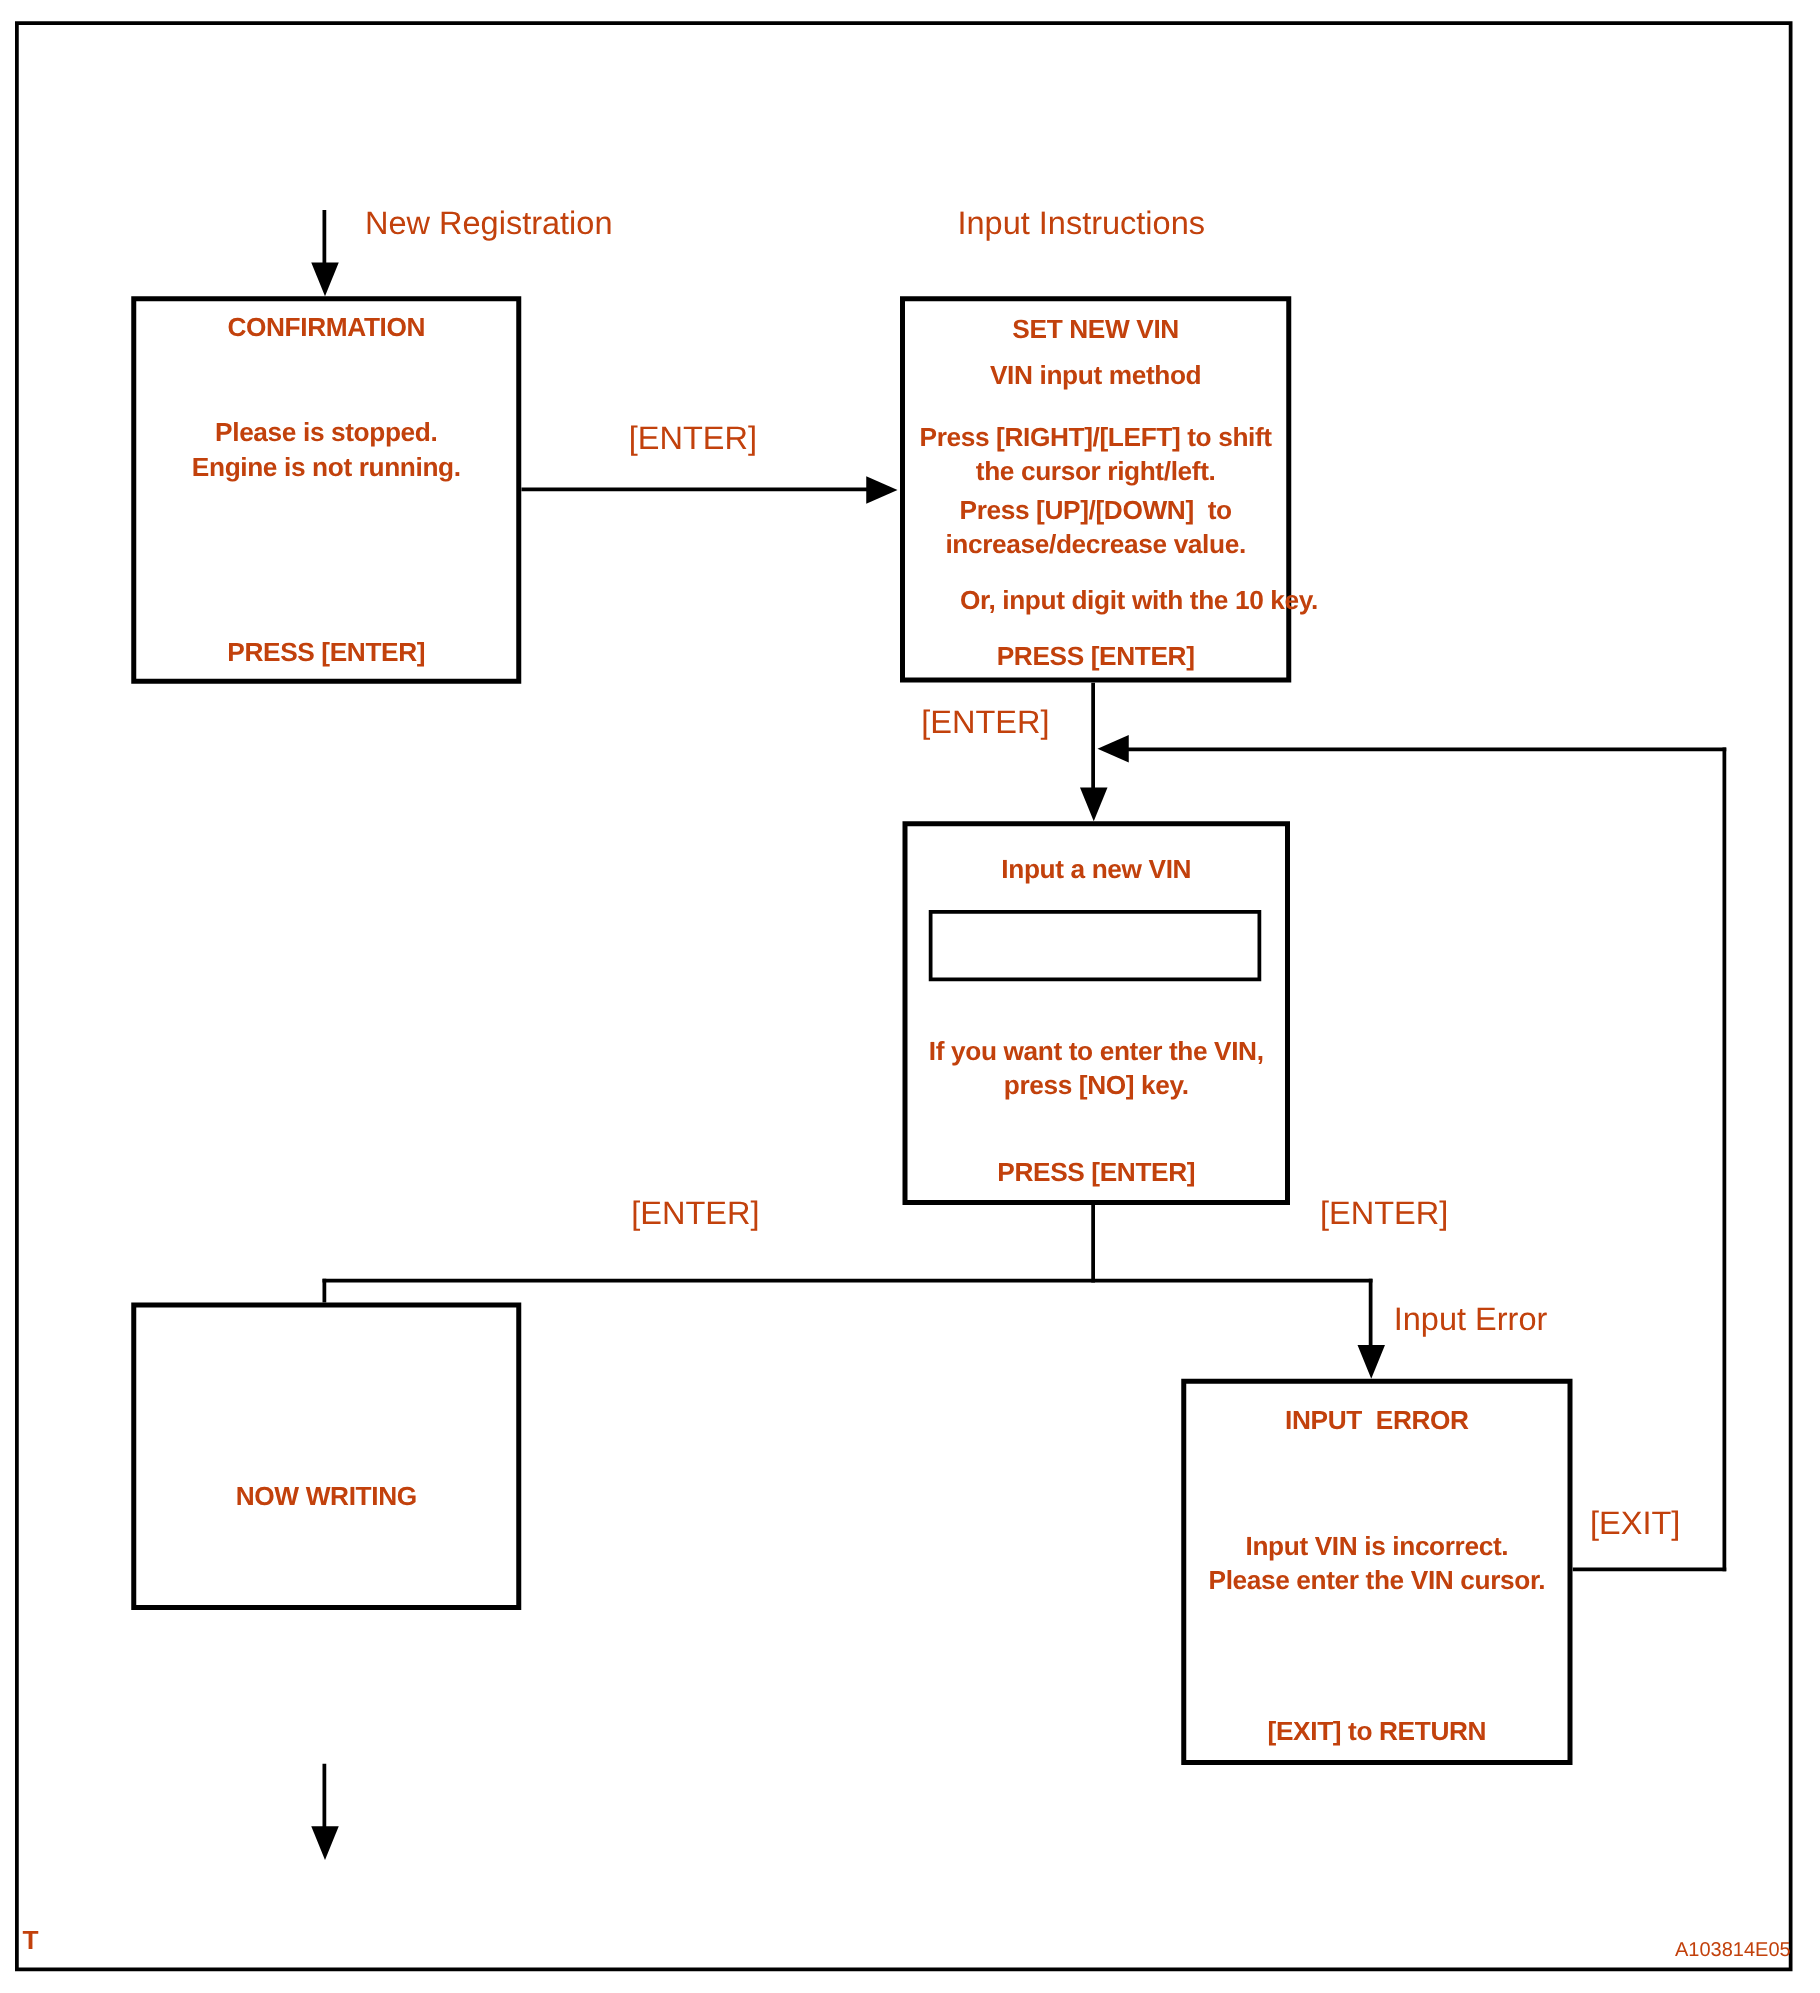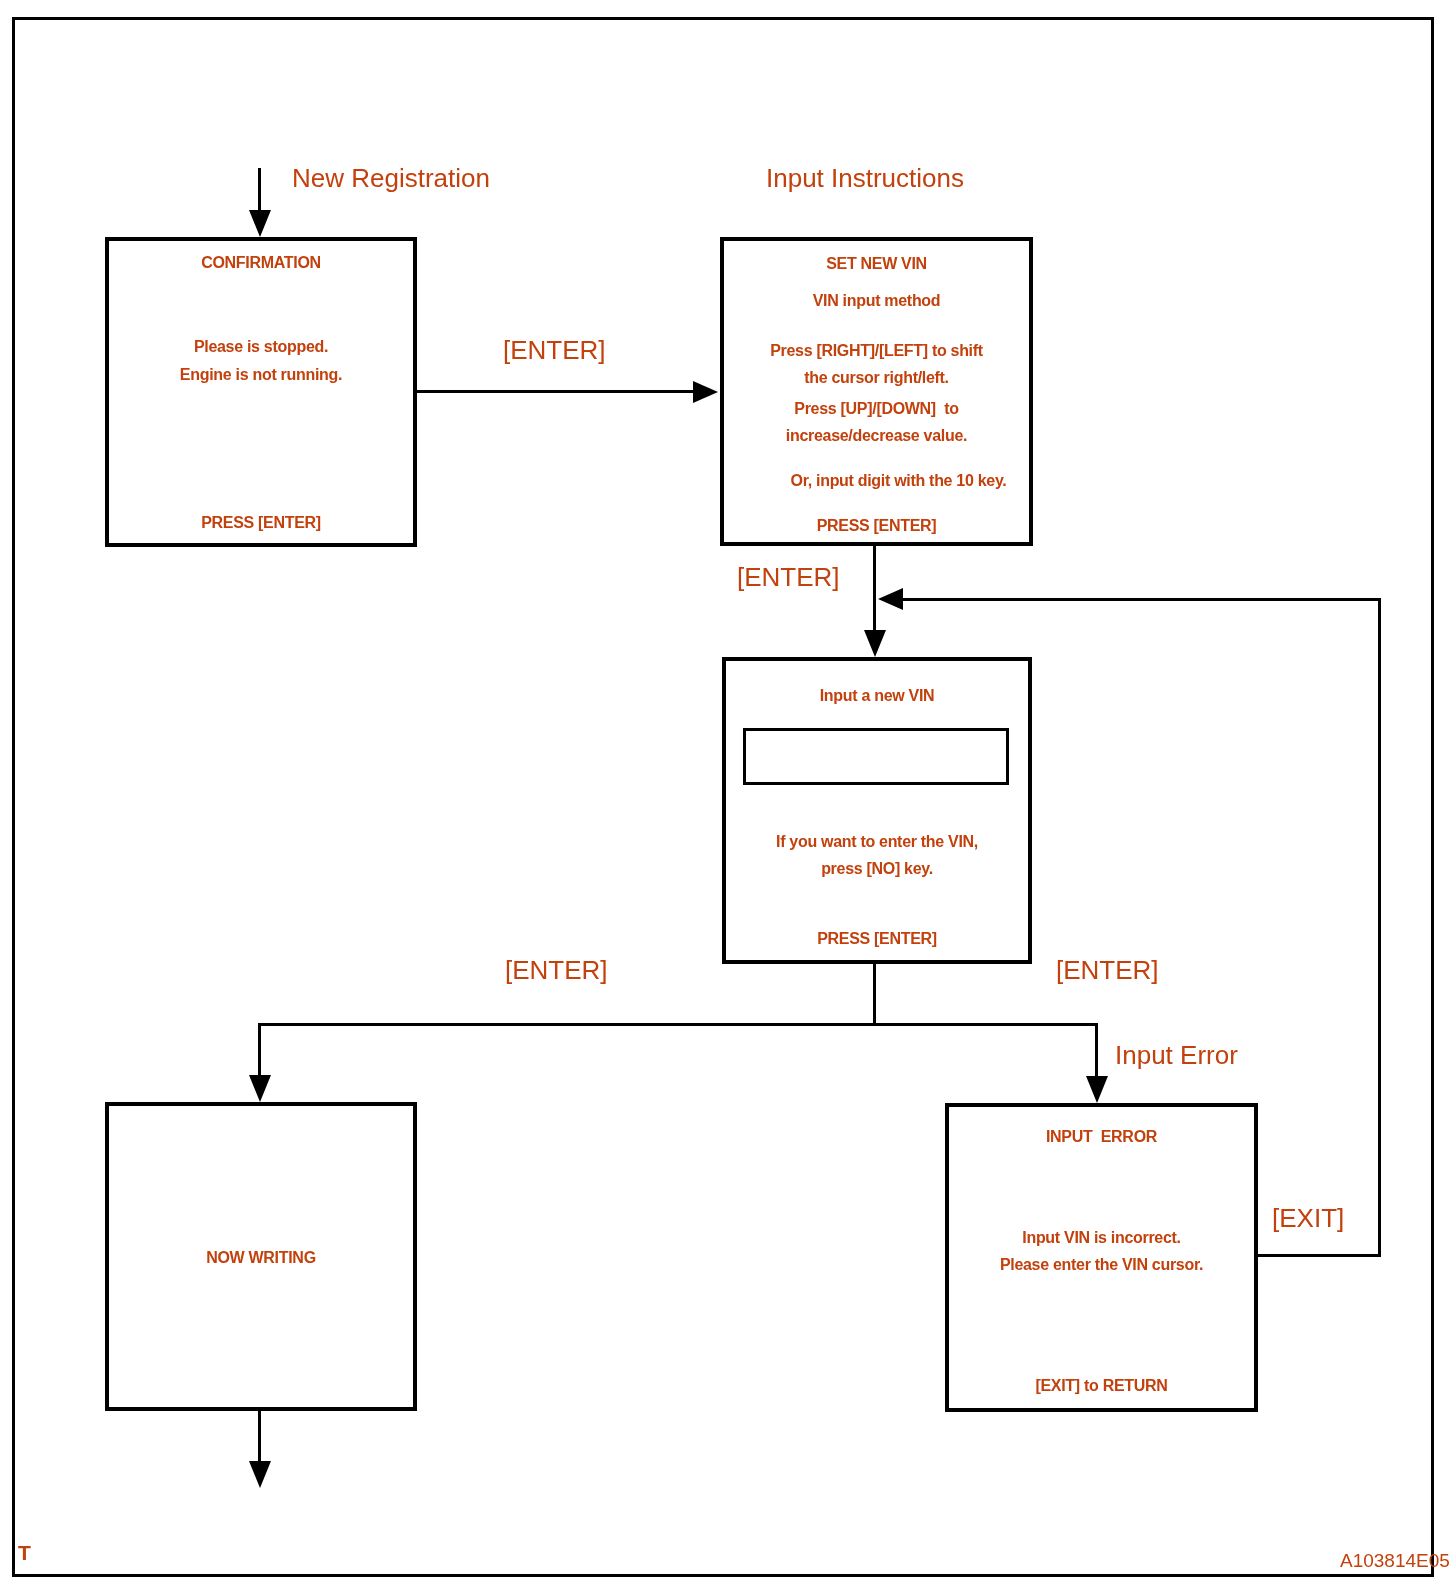--- a/index.html
+++ b/index.html
@@ -23,21 +23,21 @@
     position: absolute;
     border: 4px solid #000;
     background: #fff;
     box-sizing: border-box;
   }
   .bt {
     position: absolute;
     left: 0; right: 0;
     text-align: center;
     font-weight: bold;
-    font-size: 16px;
+    font-size: 21px;
     line-height: 27px;
     letter-spacing: -0.3px;
     white-space: pre;
   }
   
   .hline, .vline { position: absolute; background: #000; }
   .hline { height: 3px; }
   .vline { width: 3px; }
   
   .arr-down {
@@ -58,21 +58,21 @@
     border-bottom: 11px solid transparent;
     border-right: 25px solid #000;
   }
   
   .lbl {
     position: absolute;
     font-size: 26px;
     line-height: 30px;
     white-space: pre;
   }
-  .lbl-small { font-size: 19px; text-align: right; }
+  .lbl-small { font-size: 16px; text-align: right; }
   .lbl-bold { font-weight: bold; font-size: 21px; }
   
   .vin-field {
     position: absolute;
     border: 3px solid #000;
     background: #fff;
     box-sizing: border-box;
   }
 </style>
 </head>
@@ -136,21 +136,21 @@
   </div>
 
   <div class="box" style="left:722px; top:657px; width:310px; height:307px;">
     <div class="bt" style="top:21px;">Input a new VIN</div>
     <div class="vin-field" style="left:17px; top:67px; width:266px; height:57px;"></div>
     <div class="bt" style="top:167px;">If you want to enter the VIN,</div>
     <div class="bt" style="top:194px;">press [NO] key.</div>
     <div class="bt" style="bottom:8px;">PRESS [ENTER]</div>
   </div>
 
-  <div class="box" style="left:105px; top:1102px; width:312px; height:309px;">
+  <div class="box" style="left:105px; top:1042px; width:312px; height:246px;">
     <div class="bt" style="top:138px;">NOW WRITING</div>
   </div>
 
   <div class="box" style="left:945px; top:1103px; width:313px; height:309px;">
     <div class="bt" style="top:16px;">INPUT  ERROR</div>
     <div class="bt" style="top:117px;">Input VIN is incorrect.</div>
     <div class="bt" style="top:144px;">Please enter the VIN cursor.</div>
     <div class="bt" style="bottom:9px;">[EXIT] to RETURN</div>
   </div>
 

